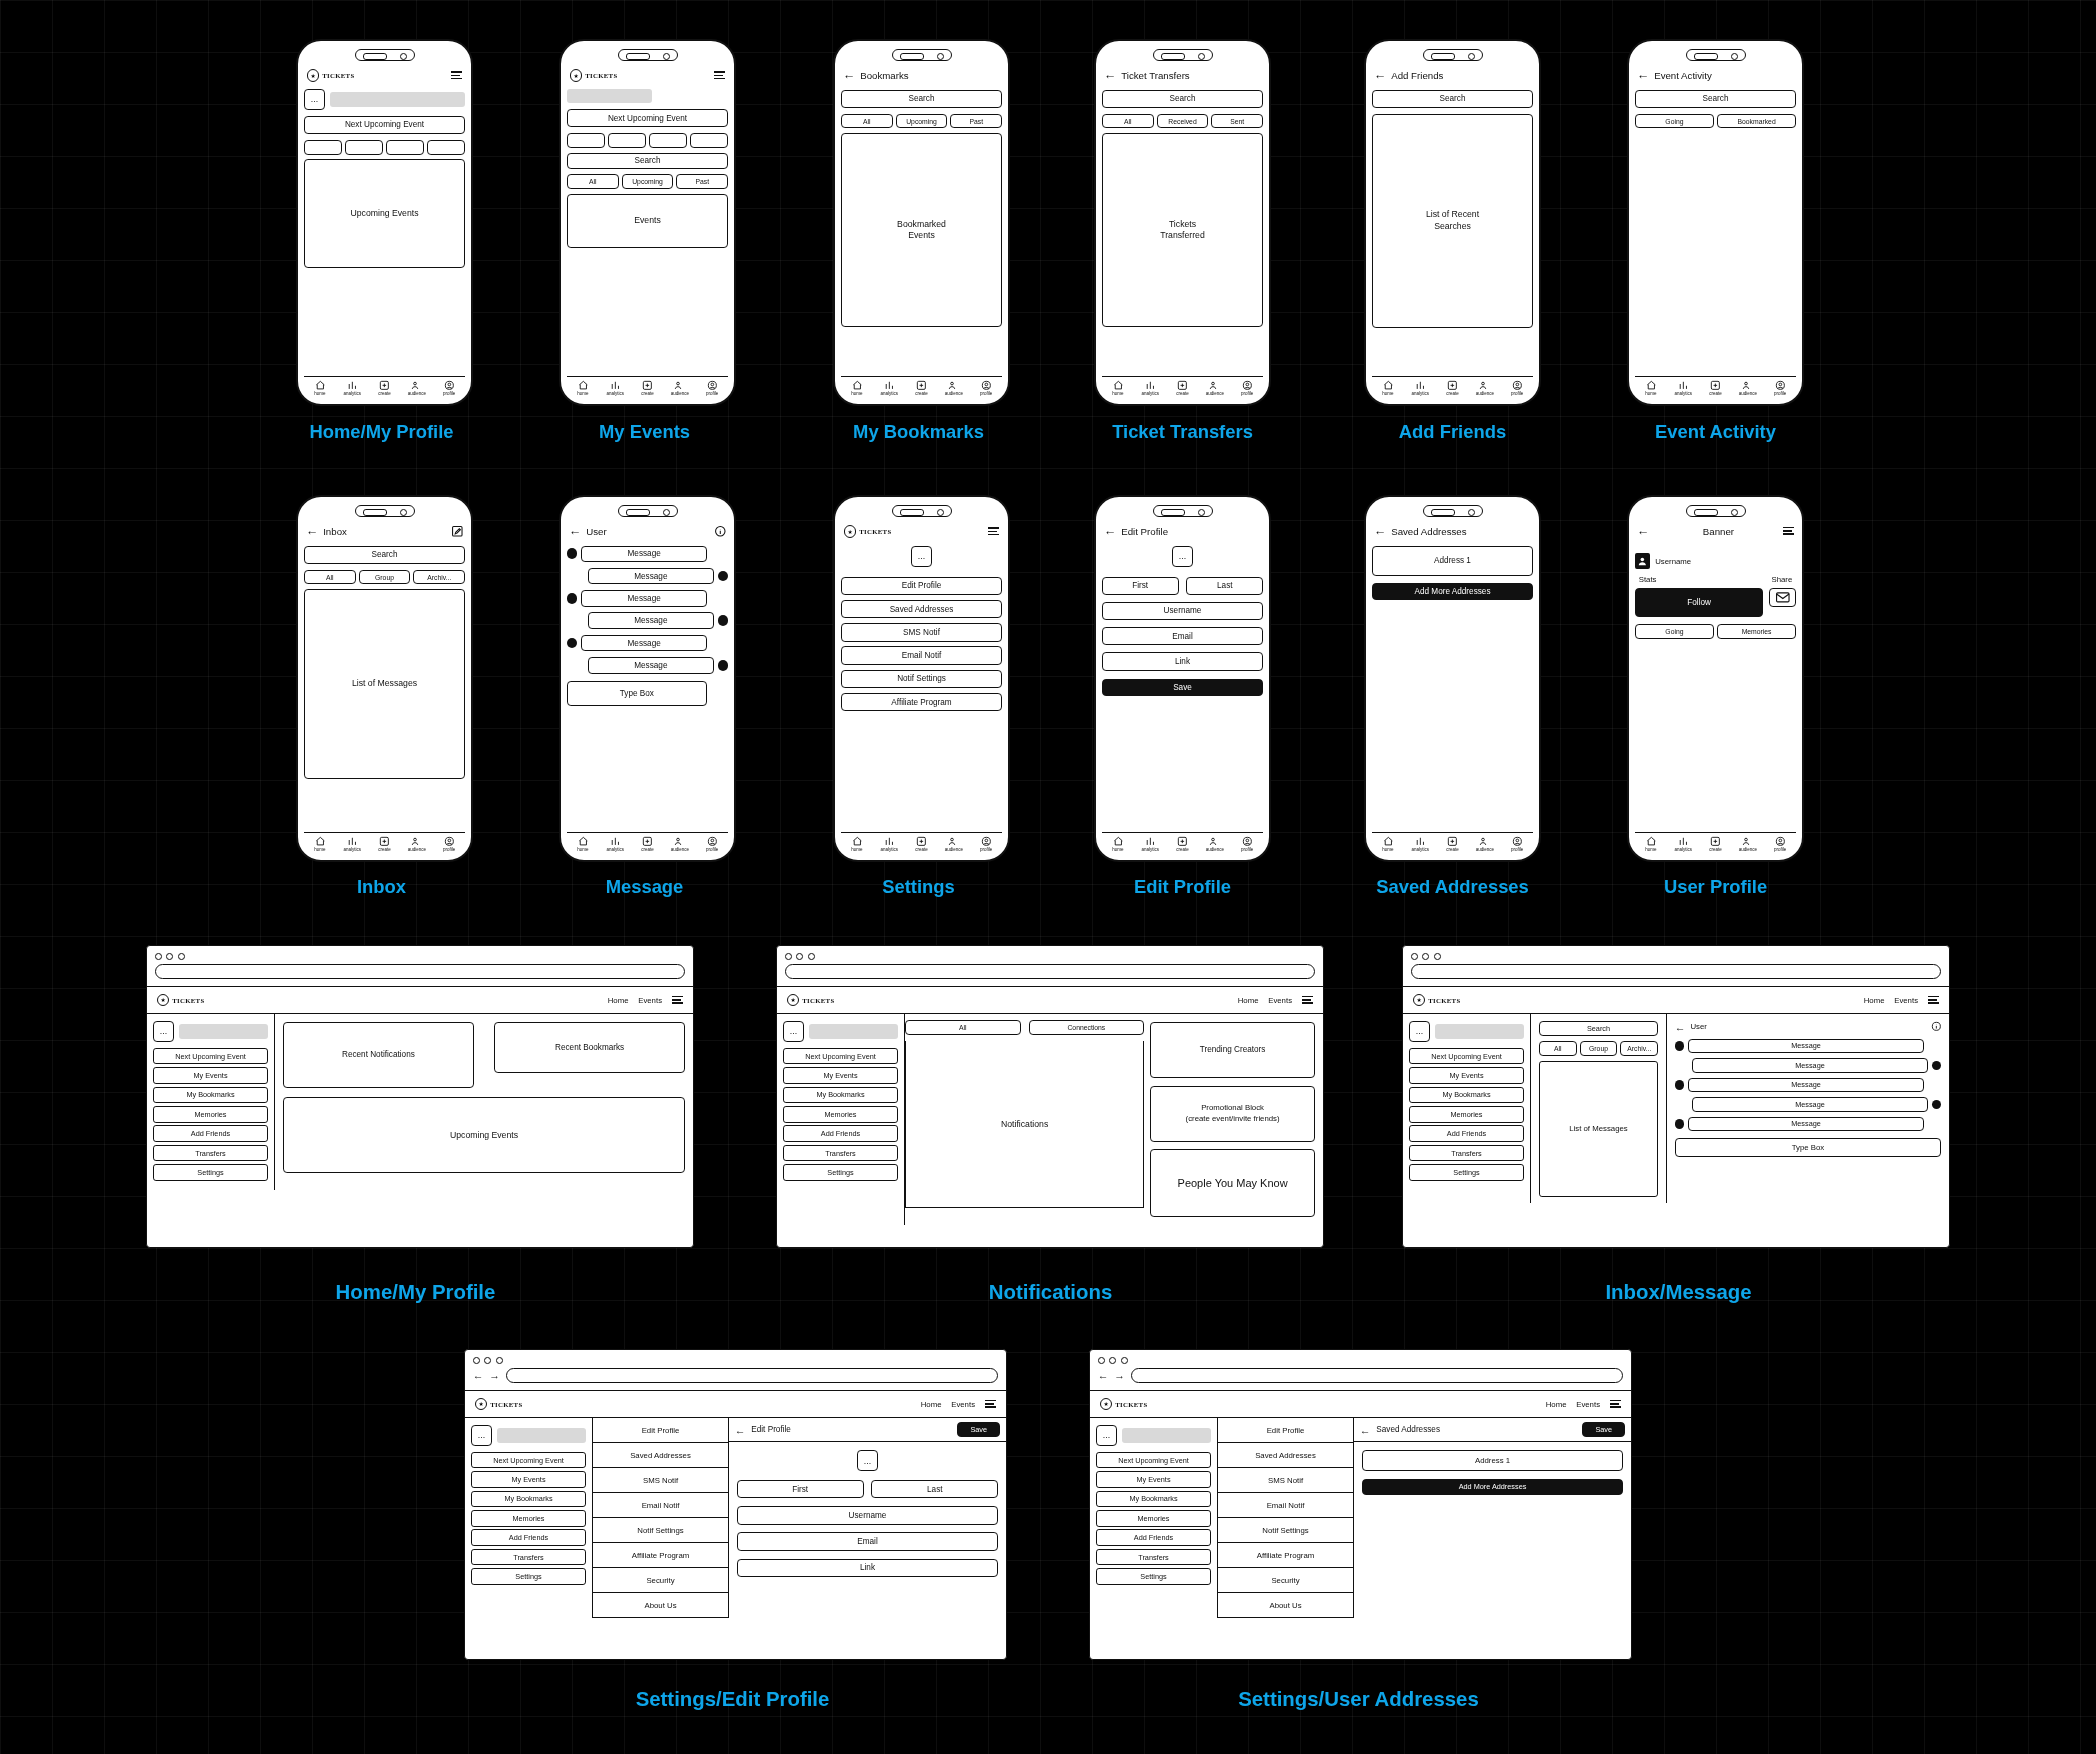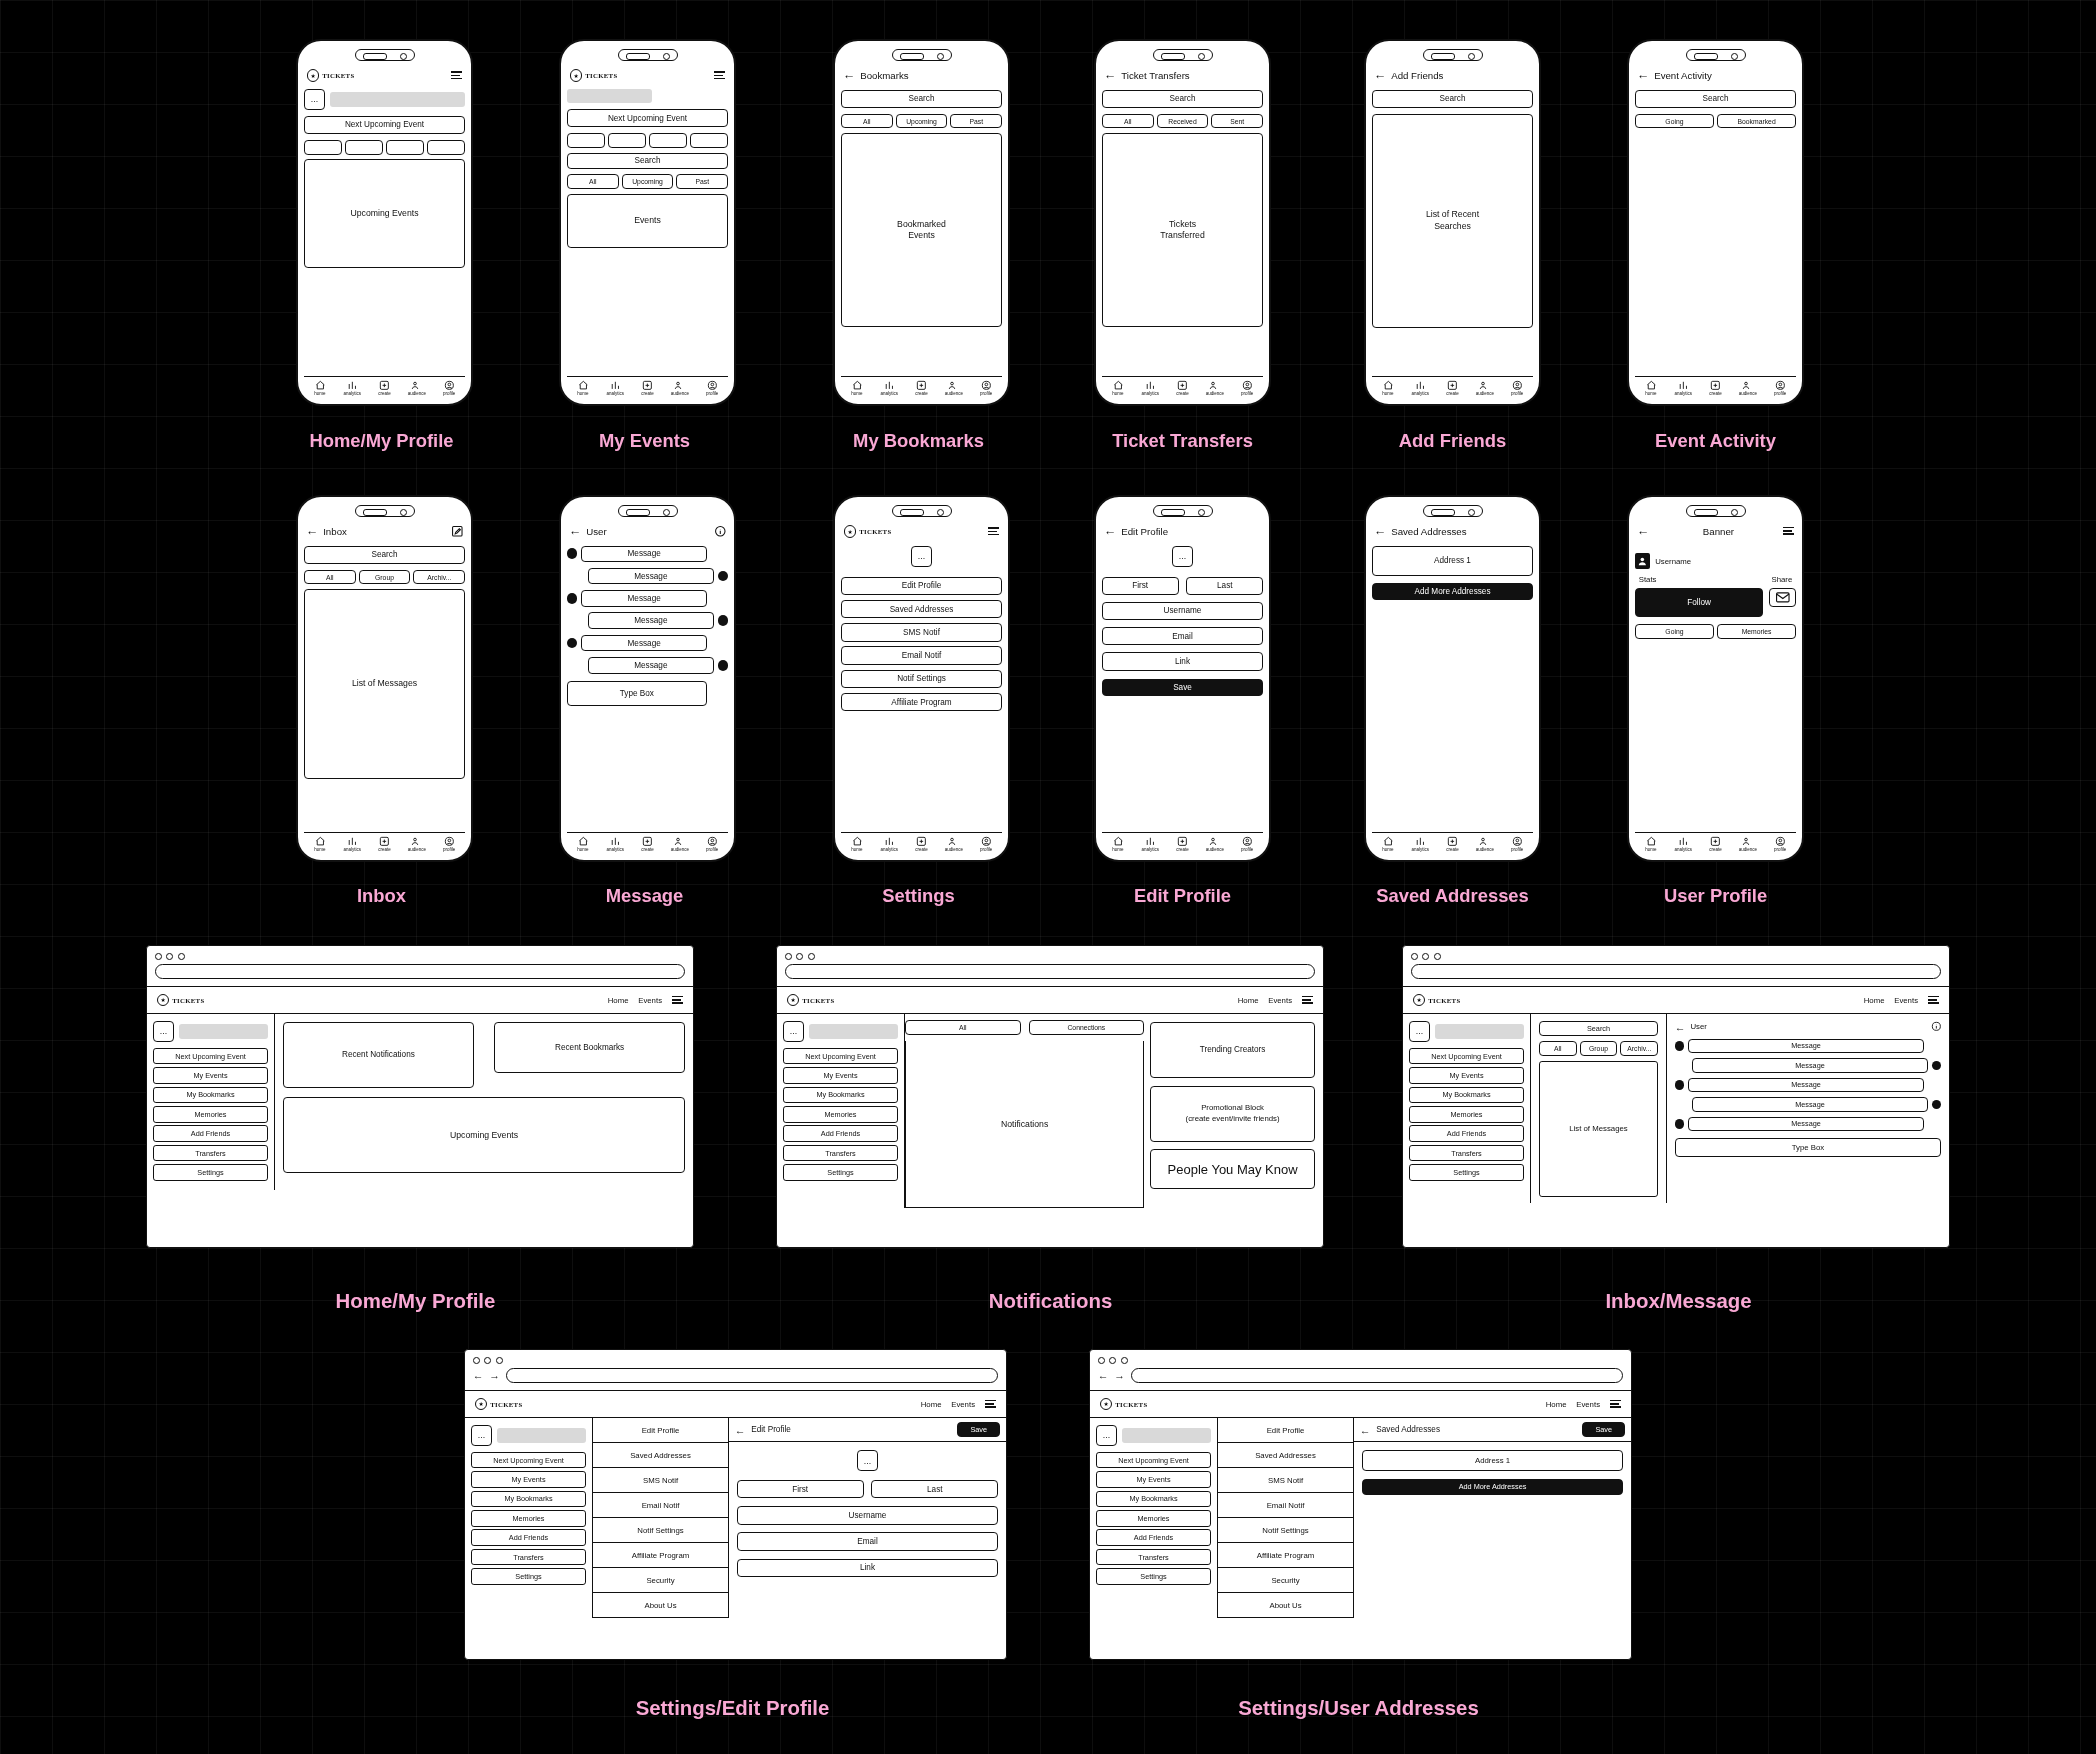--- a/index.html
+++ b/index.html
@@ -118,25 +118,24 @@
   .avatarrow { display:flex; align-items:center; gap:4.9px; margin-bottom: 5.8px; }
   .avatarbox {
     width: 21.3px; height: 21.3px; border: 1.5px solid #111; border-radius: 3.9px;
     display:flex; align-items:center; justify-content:center; font-size: 8.7px; color:#111;
   }
   .grayline { height: 14.6px; background: #d9d9d9; border-radius: 2.9px; flex:1; }
 
   .caption {
     position: absolute;
     text-align: center;
-    color: #f9a8d4;
+    color: #0ea5e9;
     font-size: 18.4px;
     font-weight: 700;
     width: 311px;
-    margin-top: 9px;
   }
 
   
   .desktop {
     position: absolute;
     background: #fff;
     border: 1.9px solid #111;
     border-radius: 3.9px;
     overflow: hidden;
   }
@@ -1018,21 +1017,21 @@
         <div style="display:flex; gap:7.8px; padding:5.8px 0;">
           <div class="box" style="flex:1; height:15.5px; font-size:6.8px;">All</div>
           <div class="box" style="flex:1; height:15.5px; font-size:6.8px;">Connections</div>
         </div>
         <div style="height:167px; display:flex; align-items:center; justify-content:center; font-size:8.7px; color:#111; border-left:1.5px solid #111; border-right:1.5px solid #111; border-bottom:1.5px solid #111;">Notifications</div>
       </div>
       <div style="width:173px; padding:7.8px 7.8px 7.8px 0; display:flex; flex-direction:column; gap:7.8px;">
         <div class="bigbox" style="height:56px; font-size:8.2px;">Trending Creators</div>
         <div class="bigbox" style="height:56px; font-size:7.8px; white-space:pre-line;">Promotional Block
 (create event/invite friends)</div>
-        <div class="bigbox" style="height:40px; font-size:13px;text-align:right;">People You May Know</div>
+        <div class="bigbox" style="height:68px; font-size:11px;text-align:right;">People You May Know</div>
       </div>
     </div>
   </div>
 </div>
 <div class="caption" style="left:895px; top:1281px; font-size:20.4px;">Notifications</div>
 
 <div class="desktop" style="left:1402px; top:945px; width:548px; height:303px;">
   <div class="dchrome">
     <div class="dots">
           <span></span>

